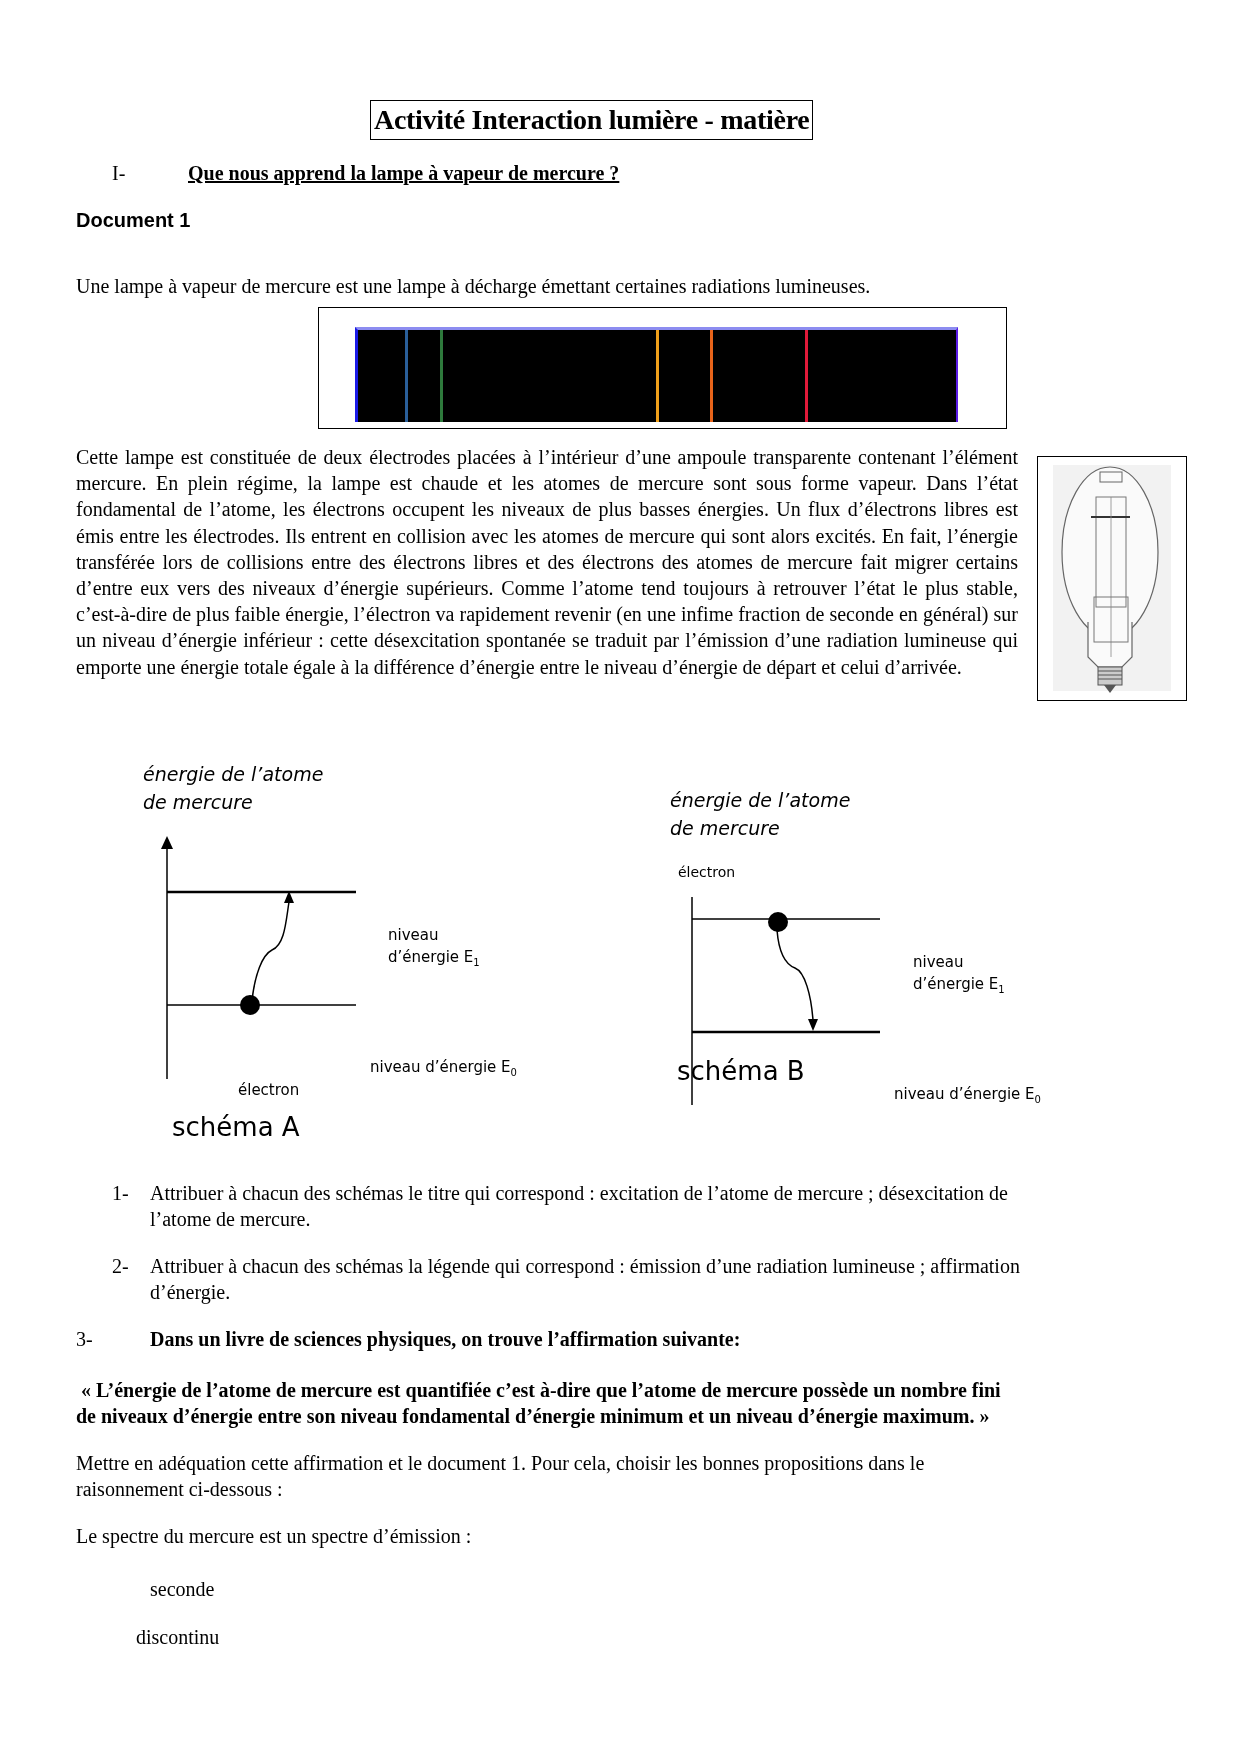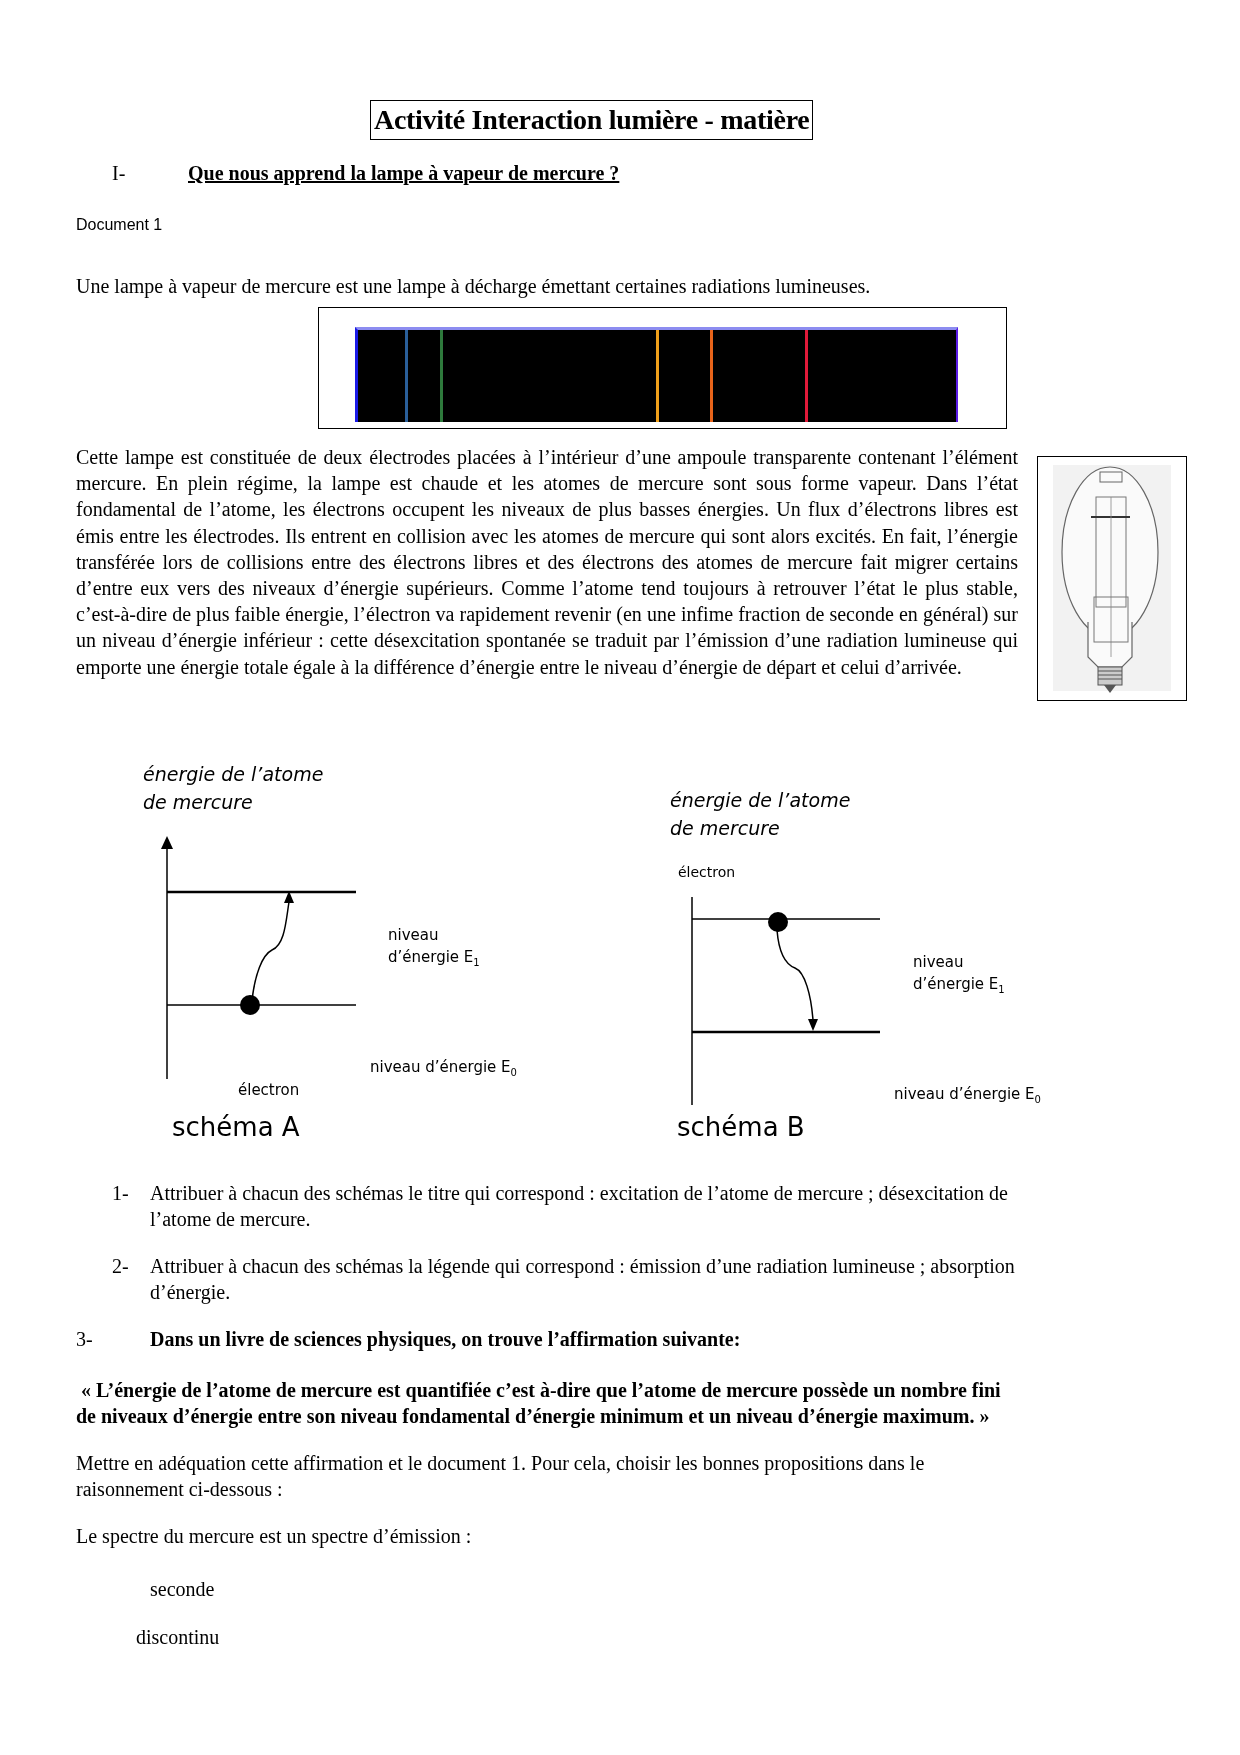--- a/index.html
+++ b/index.html
@@ -5,21 +5,21 @@
   html, body { margin: 0; padding: 0; background: #ffffff; }
   body { width: 1240px; height: 1755px; position: relative; overflow: hidden;
          font-family: "Liberation Serif", serif; color: #000; }
   .abs { position: absolute; }
   .sans { font-family: "Liberation Sans", sans-serif; }
   .dia { font-family: "DejaVu Sans", sans-serif; }
   .title { left: 370px; top: 100px; border: 1.5px solid #000; padding: 0 3px;
            font-size: 28px; font-weight: bold; line-height: 38px; letter-spacing: -0.3px; }
   .sec1-num { left: 112px; top: 162px; font-size: 20px; }
   .sec1-title { left: 188px; top: 162px; font-size: 20px; font-weight: bold; text-decoration: underline; }
-  .doc-label { left: 76px; top: 216px; font-size: 16px; font-weight: normal; }
+  .doc-label { left: 76px; top: 209px; font-size: 20px; font-weight: bold; }
   .p { font-size: 20px; line-height: 26px; margin-top: 16px; }
   .intro { left: 76px; top: 257px; }
   .spectrum-box { left: 318px; top: 307px; width: 689px; height: 122px; border: 1.5px solid #000; box-sizing: border-box; }
   .band { left: 355px; top: 327px; width: 603px; height: 95px; background: #000;
           border-top: 3px solid #8c8cf0; border-left: 3px solid #1a1ae6; border-right: 2px solid #5a1ae6; box-sizing: border-box; }
   .line { position: absolute; top: 0; bottom: 0; width: 3px; }
   .body-para { left: 76px; top: 444px; width: 942px; text-align: justify; font-size: 20px; line-height: 26.2px; }
   .lamp-box { left: 1037px; top: 456px; width: 150px; height: 245px; border: 1.5px solid #000; box-sizing: border-box; background:#fff;}
   .dlabel { font-size: 19px; line-height: 28px; font-style: italic; }
   .dsmall { font-size: 15px; line-height: 22px; margin-top: 44px; }
@@ -95,28 +95,28 @@
 <div class="abs dia dsmall" style="left:370px; top:1012px;"><span>niveau d’énergie E</span><sub style="font-size:10px;">0</sub></div>
 <div class="abs dia dsmall" style="left:238px; top:1035px;">électron</div>
 <div class="abs dia schema-label" style="left:172px; top:1112px;">schéma A</div>
 
 <div class="abs dia dlabel" style="left:670px; top:786px;">énergie de l’atome</div>
 <div class="abs dia dlabel" style="left:670px; top:814px;">de mercure</div>
 <div class="abs dia" style="left:678px; top:864px; font-size:14px;">électron</div>
 <div class="abs dia dsmall" style="left:913px; top:907px;">niveau</div>
 <div class="abs dia dsmall" style="left:913px; top:929px;"><span>d’énergie E</span><sub style="font-size:10px;">1</sub></div>
 <div class="abs dia dsmall" style="left:894px; top:1039px;"><span>niveau d’énergie E</span><sub style="font-size:10px;">0</sub></div>
-<div class="abs dia schema-label" style="left:677px; top:1112px;text-align:center;">schéma B</div>
+<div class="abs dia schema-label" style="left:677px; top:1056px;text-align:center;">schéma B</div>
 
 <div class="abs q" style="left:112px; top:1180px;">1-</div>
 <div class="abs q" style="left:150px; top:1180px;">Attribuer à chacun des schémas le titre qui correspond : excitation de l’atome de mercure ;   désexcitation de</div>
 <div class="abs q" style="left:150px; top:1206px;">l’atome de mercure.</div>
 
 <div class="abs q" style="left:112px; top:1253px;">2-</div>
-<div class="abs q" style="left:150px; top:1253px;">Attribuer à chacun des schémas la légende qui correspond : émission d’une radiation lumineuse ; absorption</div>
+<div class="abs q" style="left:150px; top:1253px;">Attribuer à chacun des schémas la légende qui correspond : émission d’une radiation lumineuse ; affirmation</div>
 <div class="abs q" style="left:150px; top:1279px;">d’énergie.</div>
 
 <div class="abs q" style="left:76px; top:1326px;">3-</div>
 <div class="abs q bold" style="left:150px; top:1326px;">Dans un livre de sciences physiques, on trouve l’affirmation suivante:</div>
 
 <div class="abs q bold" style="left:76px; top:1377px; white-space:pre;"> « L’énergie de l’atome de mercure est quantifiée c’est à-dire que l’atome de mercure possède un nombre fini</div>
 <div class="abs q bold" style="left:76px; top:1403px;">de niveaux d’énergie entre son niveau fondamental d’énergie minimum et un niveau d’énergie maximum. »</div>
 
 <div class="abs q" style="left:76px; top:1450px;">Mettre en adéquation cette affirmation et le document 1.  Pour cela, choisir les bonnes propositions dans le</div>
 <div class="abs q" style="left:76px; top:1476px;">raisonnement ci-dessous :</div>

